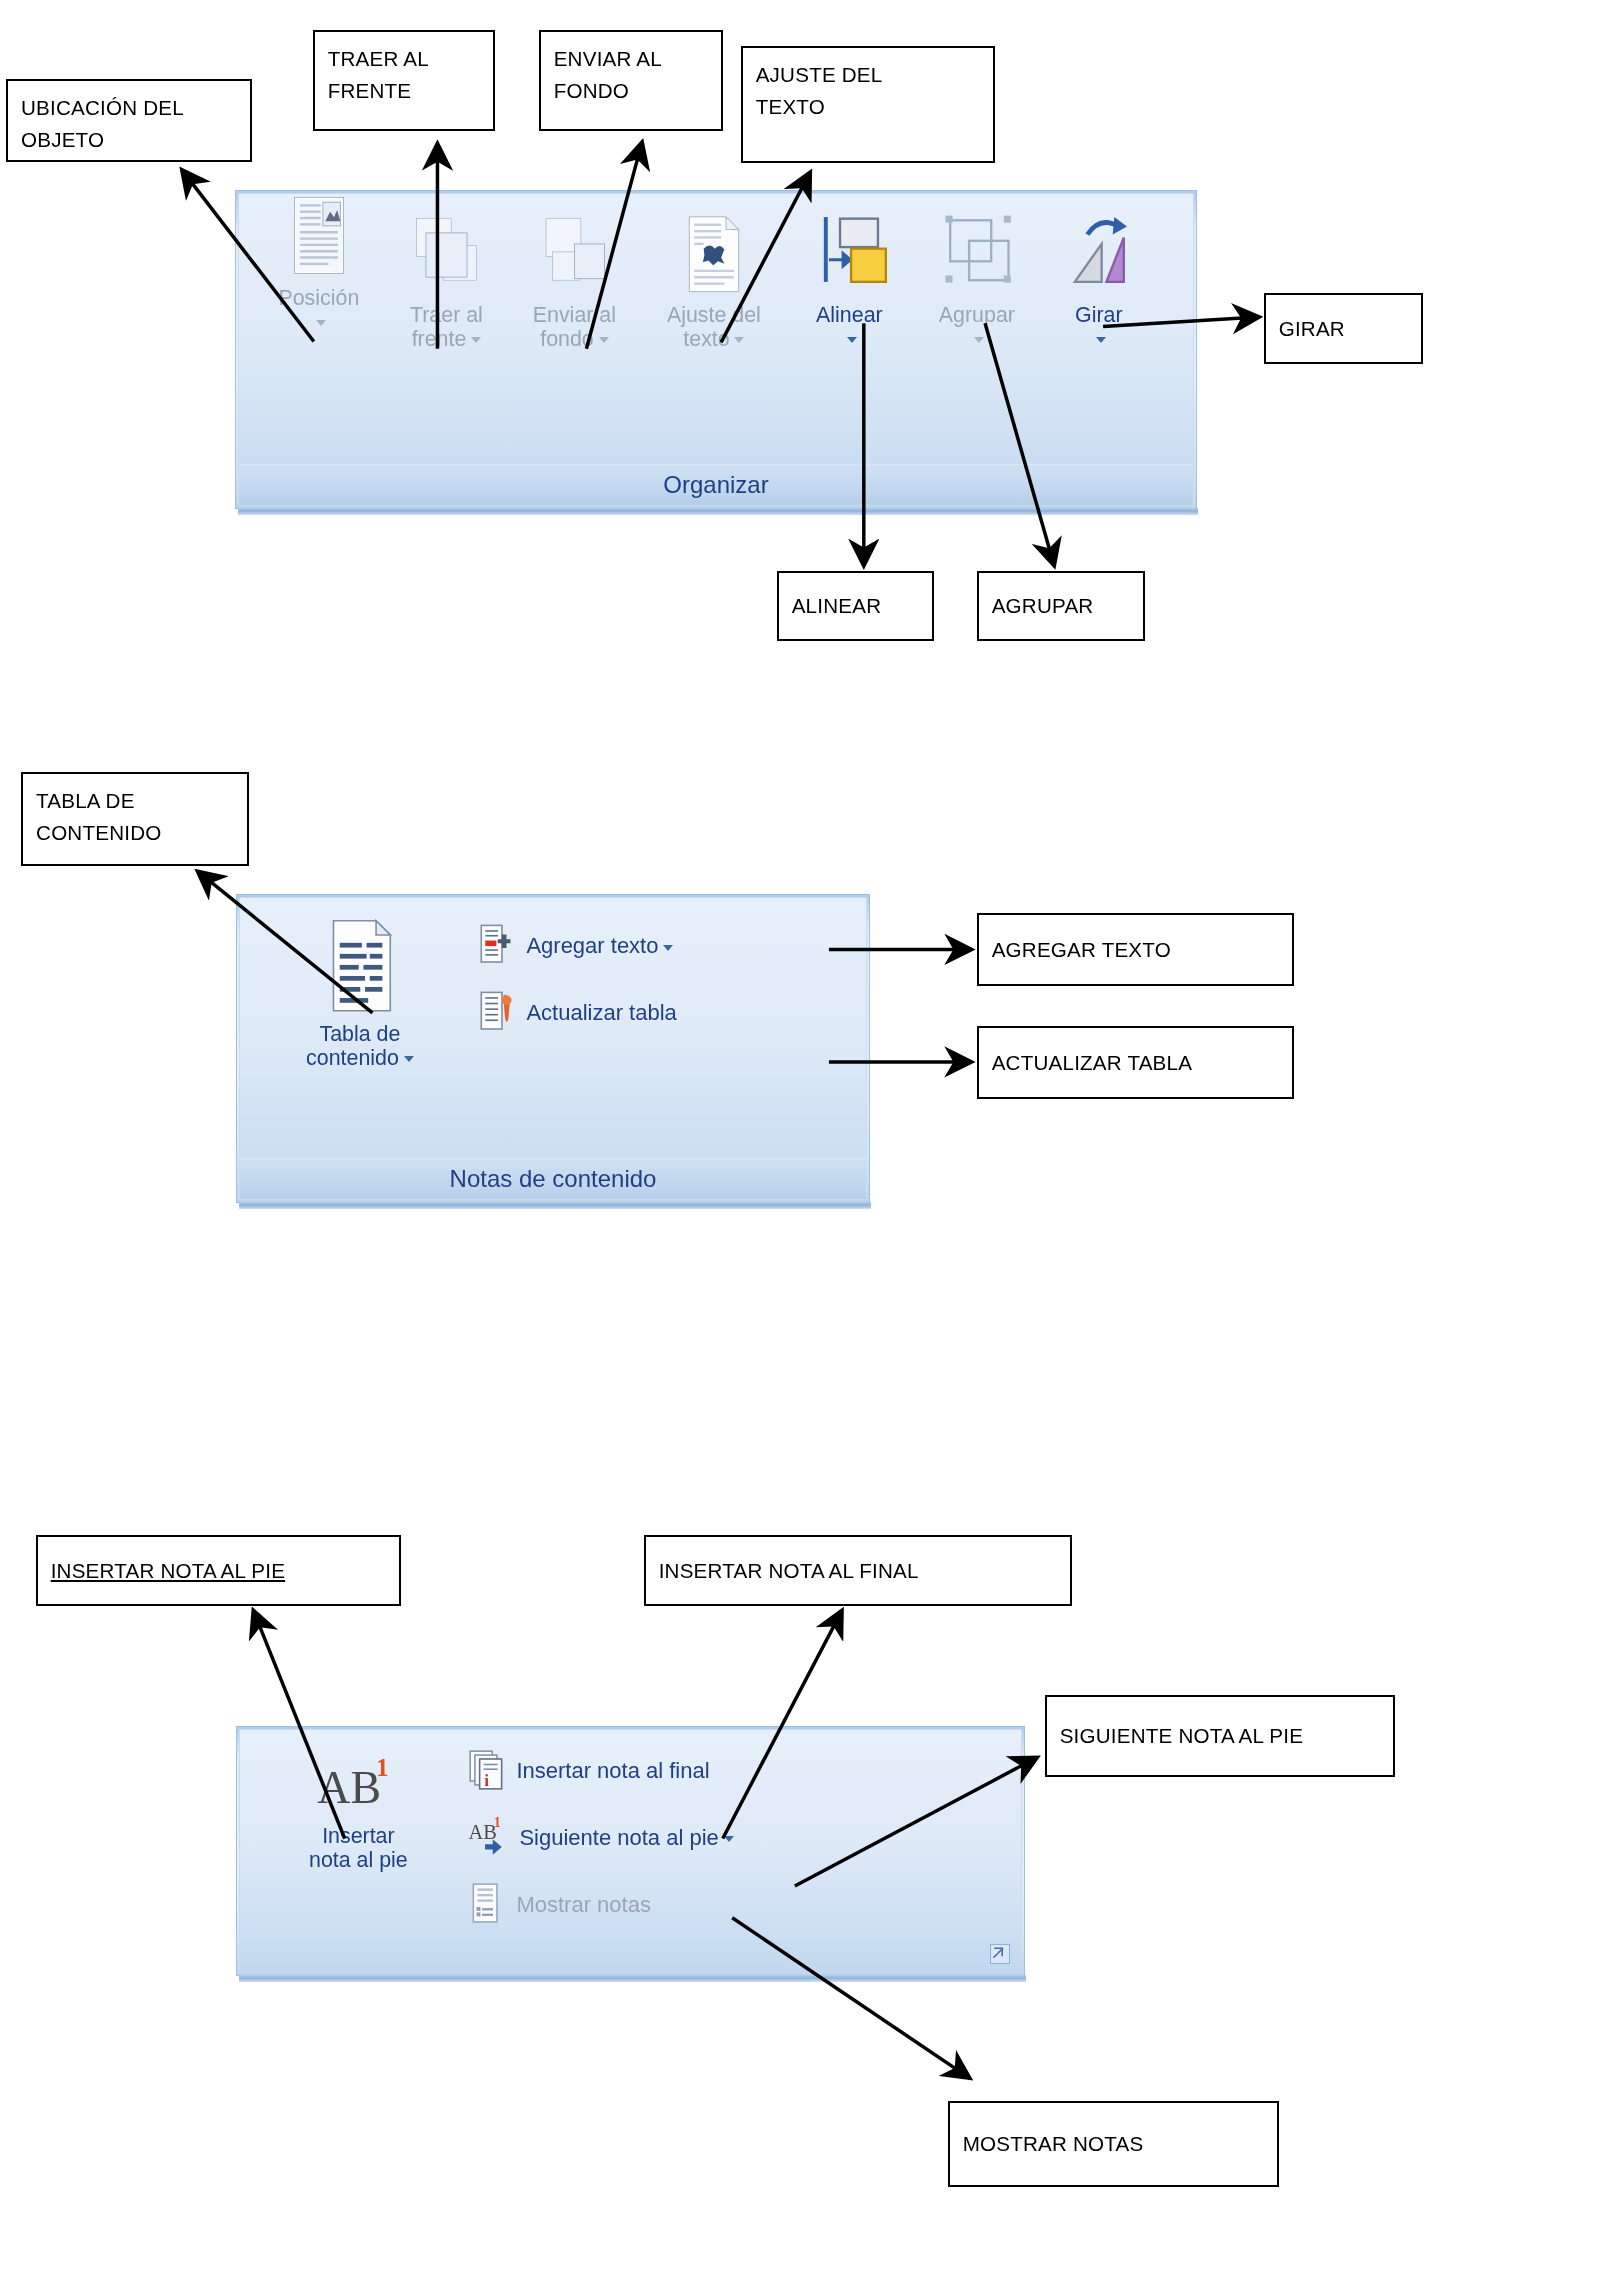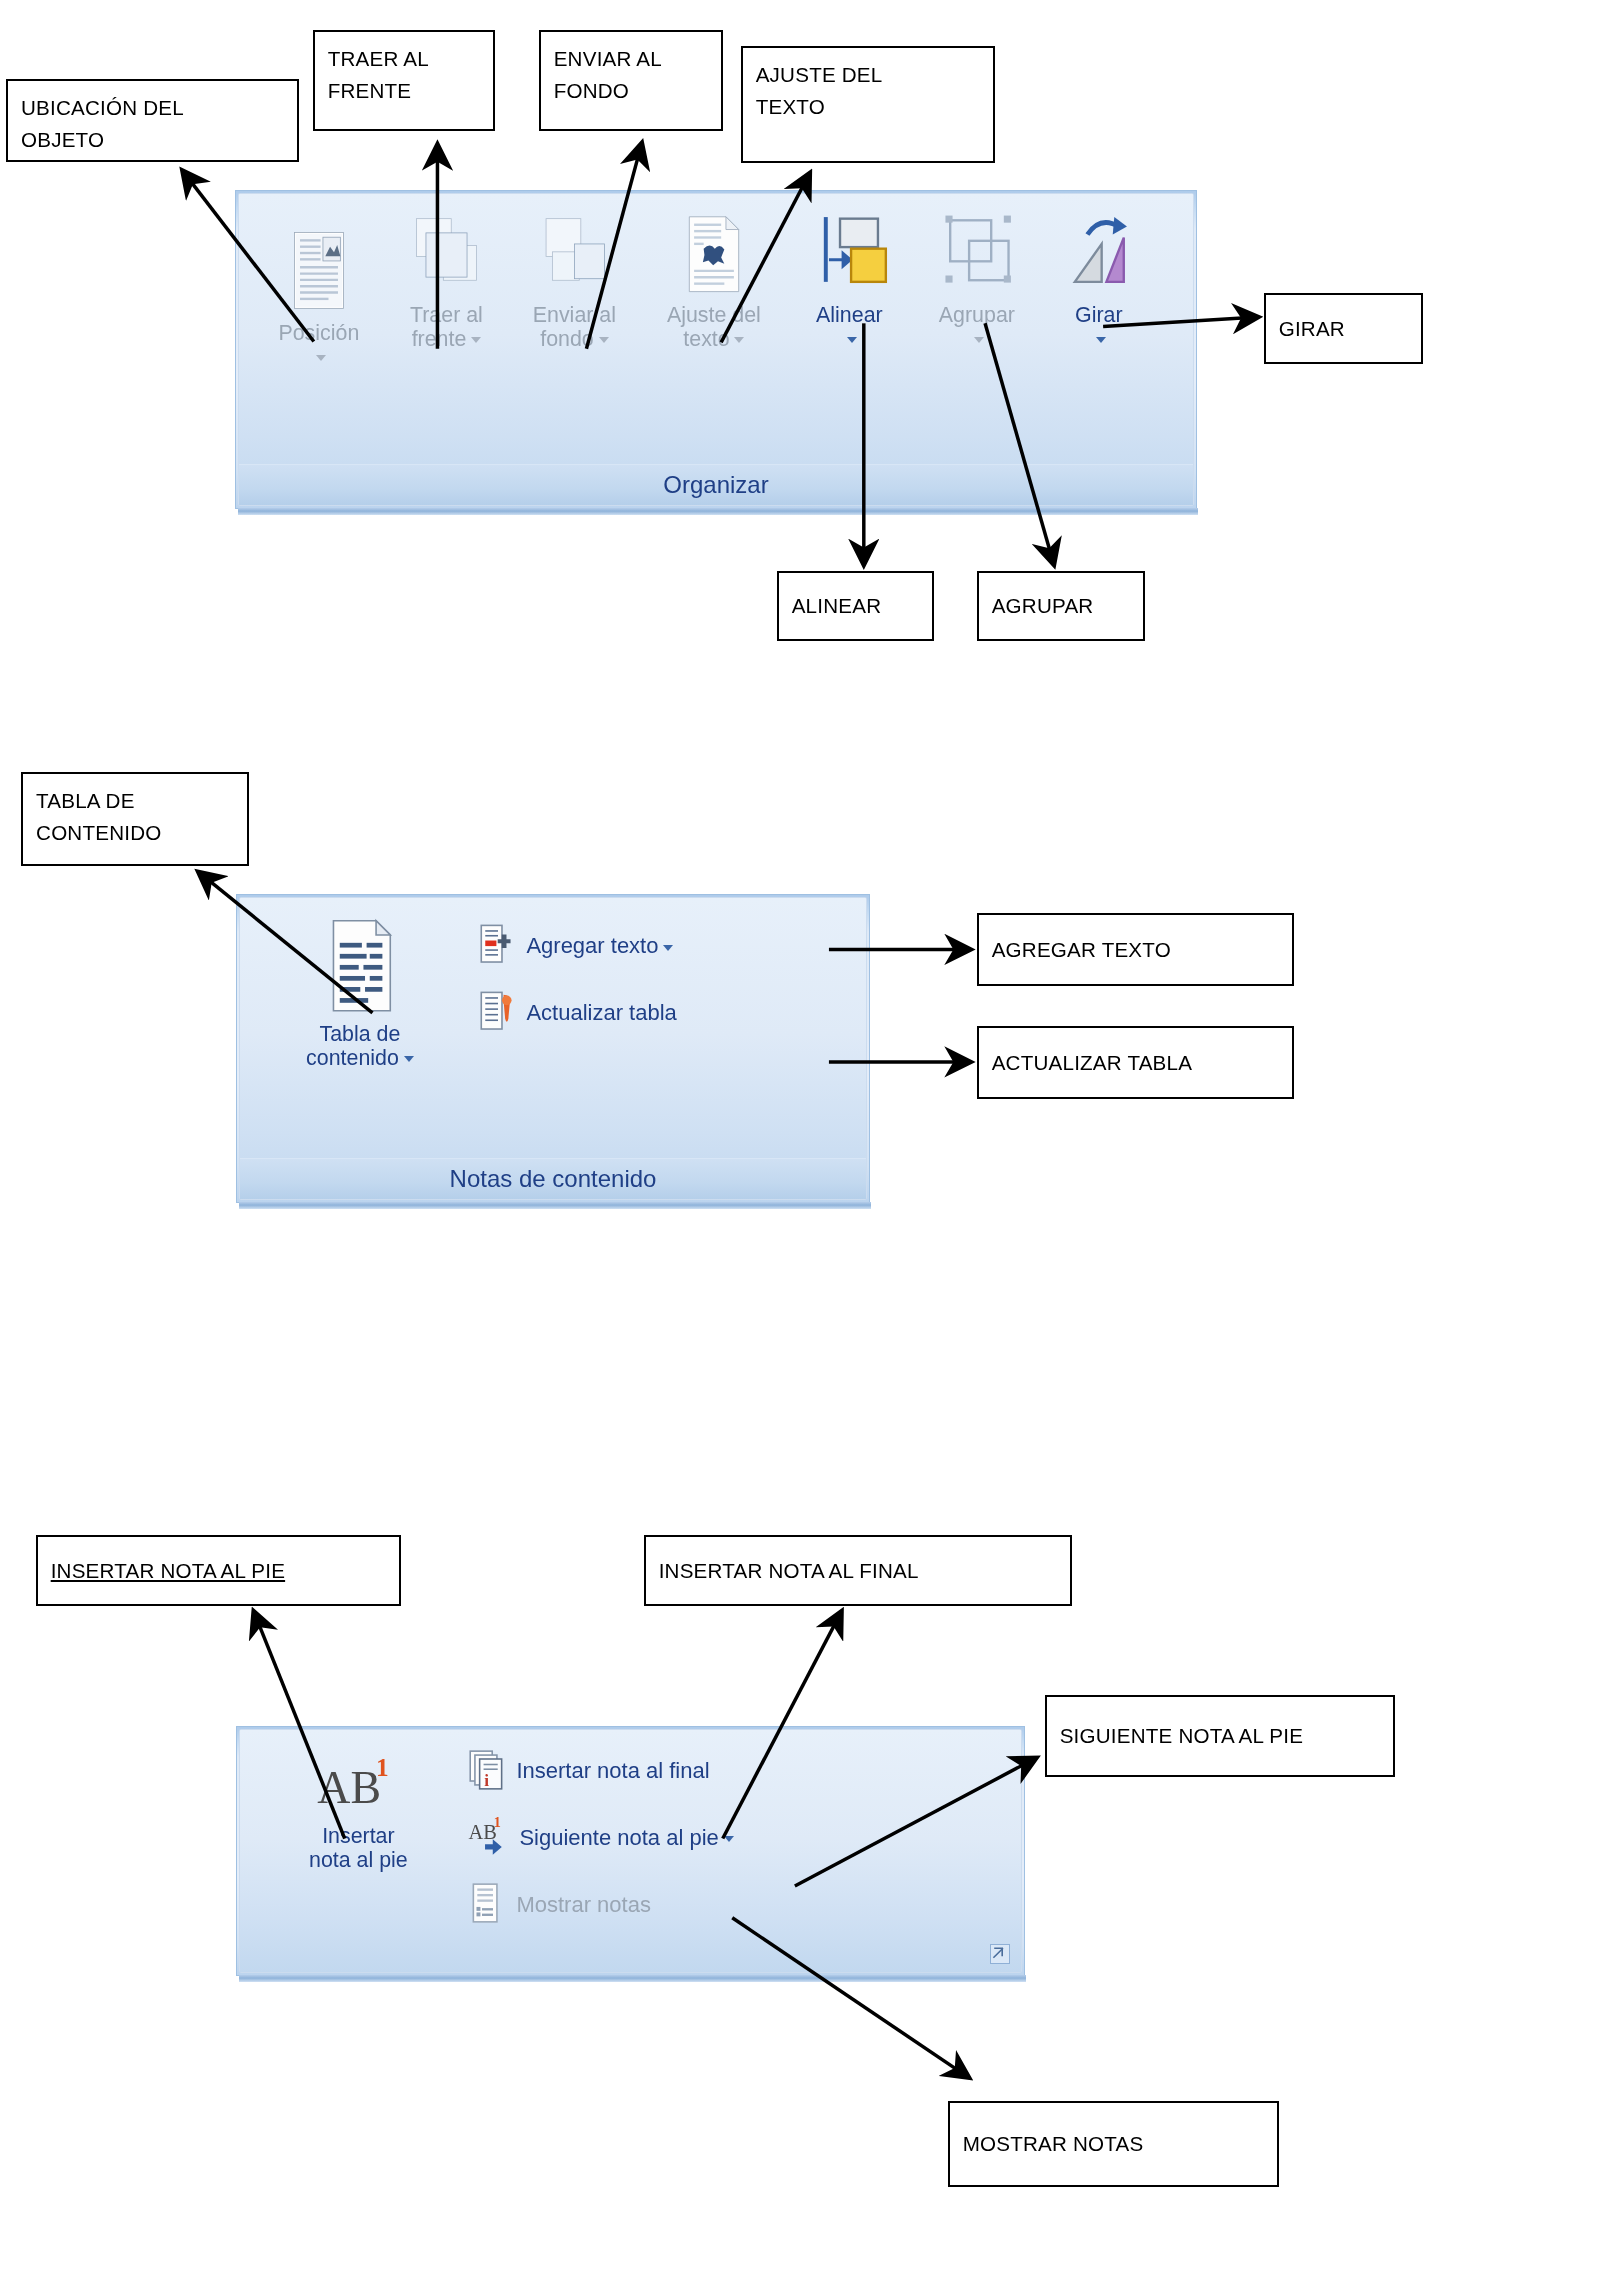--- a/index.html
+++ b/index.html
@@ -70,21 +70,21 @@
   
   .launcher{position:absolute;width:17.4px;height:17.4px;border:0.8px solid #8fb0d6;background:#dbe8f7;}
 
   .ico{display:block;}
 </style>
 </head>
 <body>
 
 <div class="canvas">
 
-  <div class="callout" style="left:6.3px;top:79px;width:293px;height:83px;">
+  <div class="callout" style="left:6.3px;top:79px;width:246px;height:83px;">
     <div>UBICACIÓN DEL</div>
     <div>OBJETO</div>
   </div>
 
   <div class="callout" style="left:313px;top:30px;width:182px;height:101px;">
     <div>TRAER AL</div>
     <div>FRENTE</div>
   </div>
 
   <div class="callout" style="left:539px;top:30px;width:184px;height:101px;">
@@ -106,21 +106,21 @@
   </div>
 
   <div class="callout center" style="left:977px;top:571px;width:168px;height:70px;">
     <div>AGRUPAR</div>
   </div>
 
   <div class="ribbon" style="left:235px;top:190px;width:962px;height:319px;">
     <div class="ribbon-inner">
       <div class="ribbon-body">
 
-        <div class="big-btn dim" style="left:16px;top:35px;width:127px;">
+        <div class="big-btn dim" style="left:16px;top:0;width:127px;">
           <span class="ico">
             <svg width="68" height="86" viewBox="0 0 86 108">
               <rect x="12" y="4" width="62" height="96" fill="#fdfdfd" stroke="#9aa8b8"></rect>
               <rect x="14" y="6" width="58" height="92" fill="#f4f7fb"></rect>
               <g stroke="#b9c6d6" stroke-width="3">
                 <line x1="19" y1="14" x2="45" y2="14"></line>
                   <line x1="19" y1="22" x2="45" y2="22"></line>
                 <line x1="19" y1="30" x2="45" y2="30"></line>
                   <line x1="19" y1="38" x2="45" y2="38"></line>
                 <line x1="19" y1="48" x2="67" y2="48"></line>

